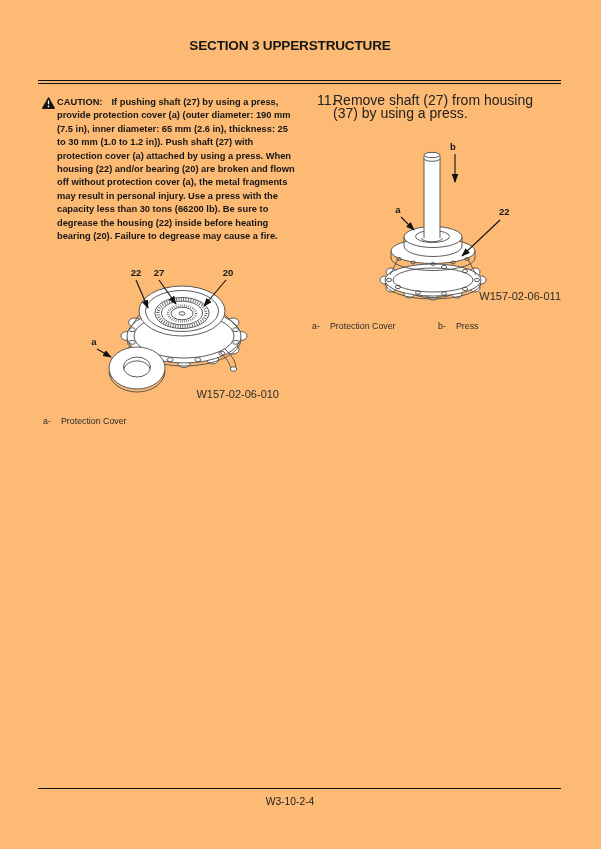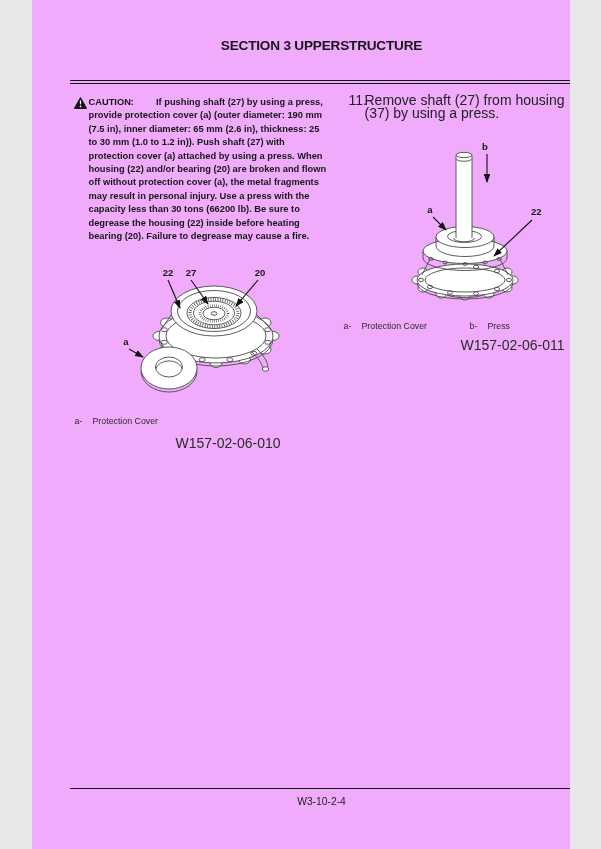--- a/index.html
+++ b/index.html
@@ -1,17 +1,17 @@
 <!DOCTYPE html>
 <html><head>
 <meta charset="utf-8">
 <style>
   html,body{margin:0;padding:0;background:#e8e8e8;}
   .page{
-    position:relative; width:538px; height:849px; background:#f0abfc;
+    position:relative; width:601px; height:849px; background:#fdba74;
     font-family:"Liberation Sans","DejaVu Sans",sans-serif; color:#1f1f1f;
     overflow:hidden; margin:0 auto;
   }
   
   .section-title{
     position:absolute; top:38px; left:30px; width:520px; text-align:center;
     font-size:13.6px; font-weight:bold; letter-spacing:-0.2px; color:#161616;
   }
   .group-title{
     position:absolute; top:62px; left:30px; width:520px; text-align:center;
@@ -21,35 +21,35 @@
     position:absolute; top:80px; left:38px; width:523px; height:2.4px;
     border-top:1.4px solid #111; border-bottom:1.4px solid #111;
   }
   
   .caution{
     position:absolute; left:42px; top:96px; width:257px;
     font-size:9.3px; line-height:13.4px; font-weight:bold; color:#161616;
   }
   .caution .warn{ position:absolute; left:0; top:1px; }
   .caution .body{ margin-left:15px; }
-  .caution .c-label{ margin-right:22px; }
+  .caution .c-label{ margin-right:9px; }
   
   .step{
     position:absolute; left:317px; top:94px; width:252px; display:flex;
     font-size:14px; line-height:13.4px; color:#222;
   }
   .step .num{ width:16px; flex:0 0 16px; }
   .step .txt{ width:228px; }
   
   .fig-svg{ position:absolute; }
   svg text{ font-family:"Liberation Sans","DejaVu Sans",sans-serif; font-weight:bold; font-size:9.5px; fill:#161616; }
   .fig-number{
-    position:absolute; font-size:14px; color:#2b2b2b; text-align:center;margin-top:47px;
-  }
-  .fig-number.left{ left:94px; top:388px; width:205px; }
+    position:absolute; font-size:11px; color:#2b2b2b; text-align:right;
+  }
+  .fig-number.left{ left:74px; top:388px; width:205px; }
   .fig-number.right{ left:401px; top:290px; width:160px; }
   
   .legend{ position:absolute; font-size:8.8px; color:#2b2b2b; }
   .legend-item{ position:absolute; top:0; display:flex; }
   .legend-item .k{ width:18px; flex:0 0 18px; }
   .legend.left{ left:43px; top:416px; width:250px; height:12px; }
   .legend.right{ left:312px; top:321px; width:258px; height:12px; }
   .pos-a{ left:0; } .pos-b{ left:126px; }
   
   .footer-rule{ position:absolute; top:788px; left:38px; width:523px; border-top:1.3px solid #111; }

